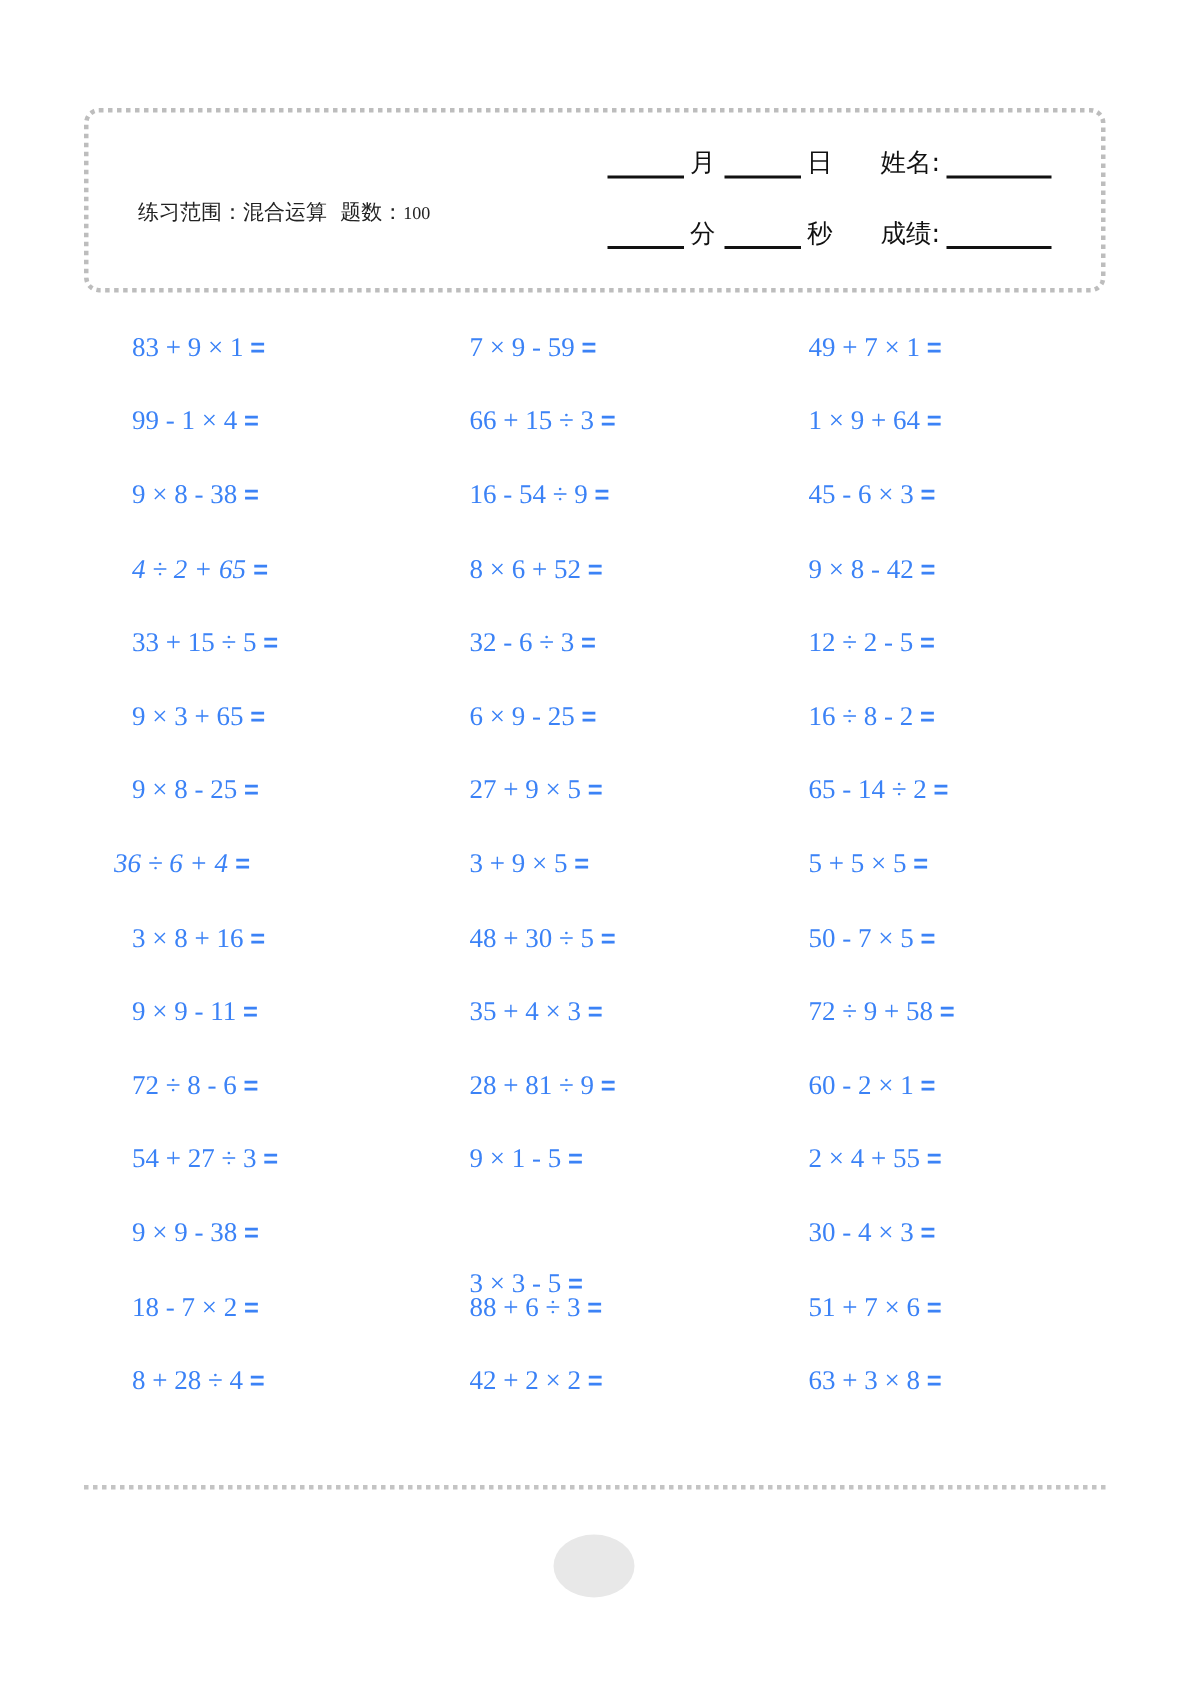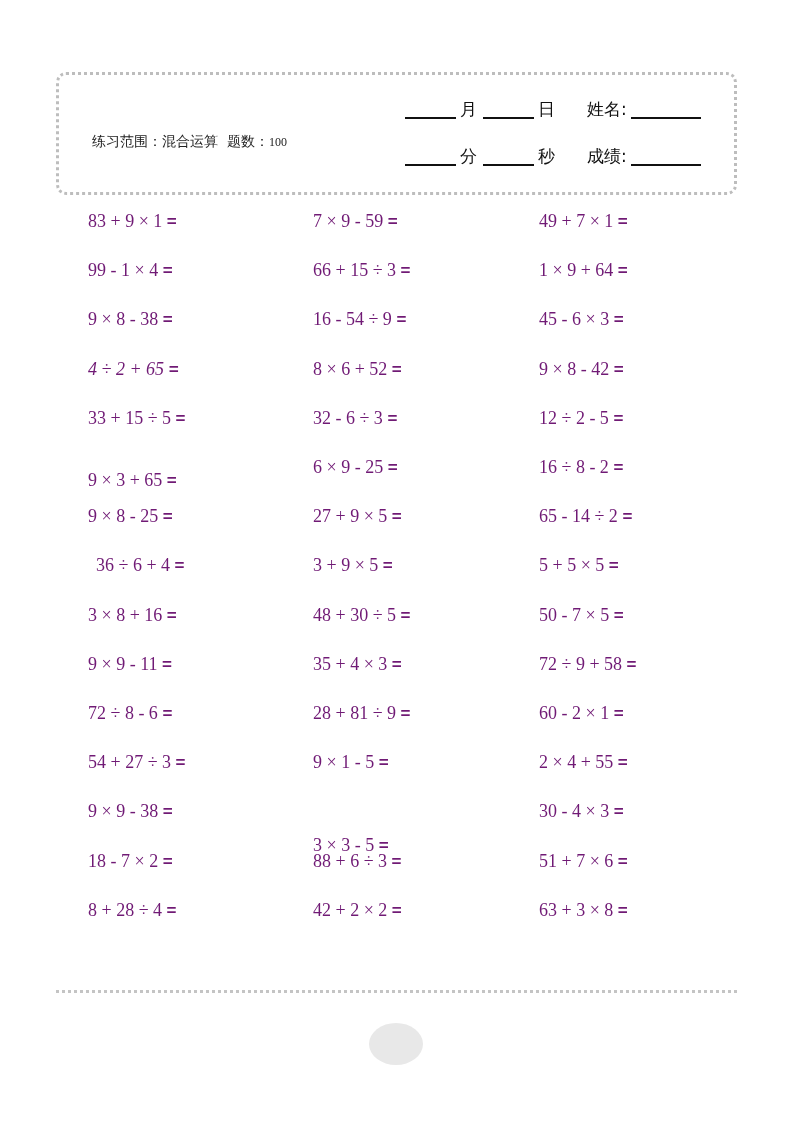--- a/index.html
+++ b/index.html
@@ -62,23 +62,24 @@
     .problems {
       position: absolute;
       left: 0;
       top: 0;
       width: 793px;
     }
     .problem {
       position: absolute;
       font-family: "Liberation Serif", "DejaVu Serif", serif;
       font-size: 18px;
-      color: #701a75;
+      color: #3b82f6;
       white-space: nowrap;
       line-height: 20px;
+      margin-top: 10px;
     }
     .problem .eq {
       font-family: "Liberation Sans", sans-serif;
       font-weight: bold;
       font-size: 17px;
     }
 
     .footer-line {
       position: absolute;
       left: 56px;
@@ -123,23 +124,23 @@
     <span class="blank long"></span>
   </div>
 </div>
 
 <div class="problems" id="problems">
     <div class="problem" style="left: 88px; top: 211px;"><span>83 + 9 × 1</span> <span class="eq">=</span></div>
     <div class="problem" style="left: 88px; top: 260px;"><span>99 - 1 × 4</span> <span class="eq">=</span></div>
     <div class="problem" style="left: 88px; top: 309px;"><span>9 × 8 - 38</span> <span class="eq">=</span></div>
     <div class="problem" style="left: 88px; top: 359px; font-style: italic;"><span>4 ÷ 2 + 65</span> <span class="eq">=</span></div>
     <div class="problem" style="left: 88px; top: 408px;"><span>33 + 15 ÷ 5</span> <span class="eq">=</span></div>
-    <div class="problem" style="left: 88px; top: 470px;"><span>9 × 3 + 65</span> <span class="eq">=</span></div>
+    <div class="problem" style="left: 88px; top: 457px;"><span>9 × 3 + 65</span> <span class="eq">=</span></div>
     <div class="problem" style="left: 88px; top: 506px;"><span>9 × 8 - 25</span> <span class="eq">=</span></div>
-    <div class="problem" style="left: 96px; top: 555px;"><span>36 ÷ 6 + 4</span> <span class="eq">=</span></div>
+    <div class="problem" style="left: 76px; top: 555px; font-style: italic;"><span>36 ÷ 6 + 4</span> <span class="eq">=</span></div>
     <div class="problem" style="left: 88px; top: 605px;"><span>3 × 8 + 16</span> <span class="eq">=</span></div>
     <div class="problem" style="left: 88px; top: 654px;"><span>9 × 9 - 11</span> <span class="eq">=</span></div>
     <div class="problem" style="left: 88px; top: 703px;"><span>72 ÷ 8 - 6</span> <span class="eq">=</span></div>
     <div class="problem" style="left: 88px; top: 752px;"><span>54 + 27 ÷ 3</span> <span class="eq">=</span></div>
     <div class="problem" style="left: 88px; top: 801px;"><span>9 × 9 - 38</span> <span class="eq">=</span></div>
     <div class="problem" style="left: 88px; top: 851px;"><span>18 - 7 × 2</span> <span class="eq">=</span></div>
     <div class="problem" style="left: 88px; top: 900px;"><span>8 + 28 ÷ 4</span> <span class="eq">=</span></div>
     <div class="problem" style="left: 313px; top: 211px;"><span>7 × 9 - 59</span> <span class="eq">=</span></div>
     <div class="problem" style="left: 313px; top: 260px;"><span>66 + 15 ÷ 3</span> <span class="eq">=</span></div>
     <div class="problem" style="left: 313px; top: 309px;"><span>16 - 54 ÷ 9</span> <span class="eq">=</span></div>

